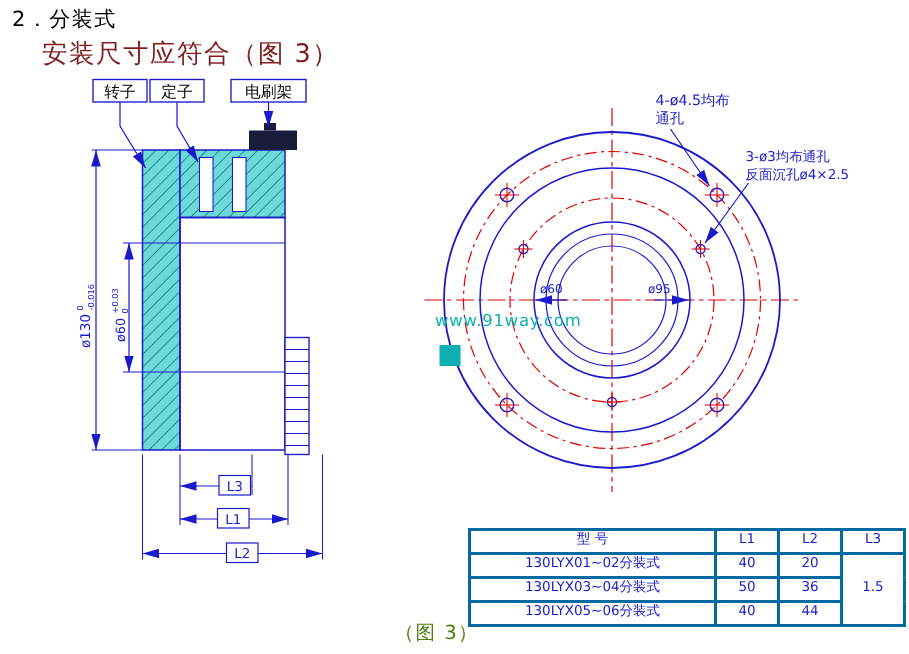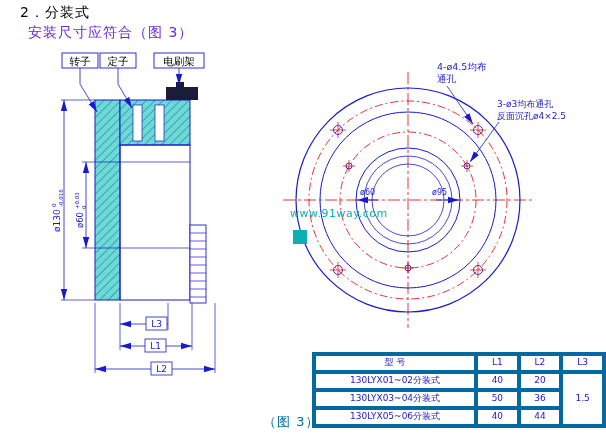--- a/index.html
+++ b/index.html
@@ -1,29 +1,29 @@
 <!DOCTYPE html>
 <html><head>
 <meta charset="utf-8">
 <style>
   html,body{margin:0;padding:0;background:#fff;}
   .canvas{position:relative;width:606px;height:436px;background:#ffffff;overflow:hidden;
           font-family:"DejaVu Sans","Liberation Sans",sans-serif;}
-  .h1{position:absolute;left:20px;top:4px;font-size:14px;color:#000;letter-spacing:1px;}
-  .h2{position:absolute;left:28px;top:24px;font-size:14px;color:#6d28d9;letter-spacing:1px;}
+  .h1{position:absolute;left:8px;top:4px;font-size:14px;color:#000;letter-spacing:1px;}
+  .h2{position:absolute;left:28px;top:24px;font-size:17px;color:#7f1d1d;letter-spacing:1px;}
   svg.draw{position:absolute;left:0;top:0;}
   .bluetxt{fill:#1a1acd;}
   .blktxt{fill:#000;}
   table.spec{position:absolute;left:312px;top:352px;border-collapse:collapse;
              color:#1a1acd;font-size:9px;line-height:1.1;table-layout:fixed;}
-  table.spec th,table.spec td{border:4px solid #0369a1;padding:2px 2px;text-align:center;
+  table.spec th,table.spec td{border:2px solid #0369a1;padding:2px 2px;text-align:center;
              font-weight:normal;white-space:nowrap;overflow:hidden;}
   .col-model{width:158px;}
   .col-l{width:36px;}
-  .caption{position:absolute;left:263px;top:413px;font-size:13px;color:#0369a1;letter-spacing:1px;}
+  .caption{position:absolute;left:263px;top:413px;font-size:13px;color:#4d7c0f;letter-spacing:1px;}
 </style>
 </head>
 <body>
 
 <div class="canvas">
 
   <div class="h1">2．分装式</div>
   <div class="h2">安装尺寸应符合（图 3）</div>
 
   <svg class="draw" width="606" height="436" viewBox="0 0 606 436">

